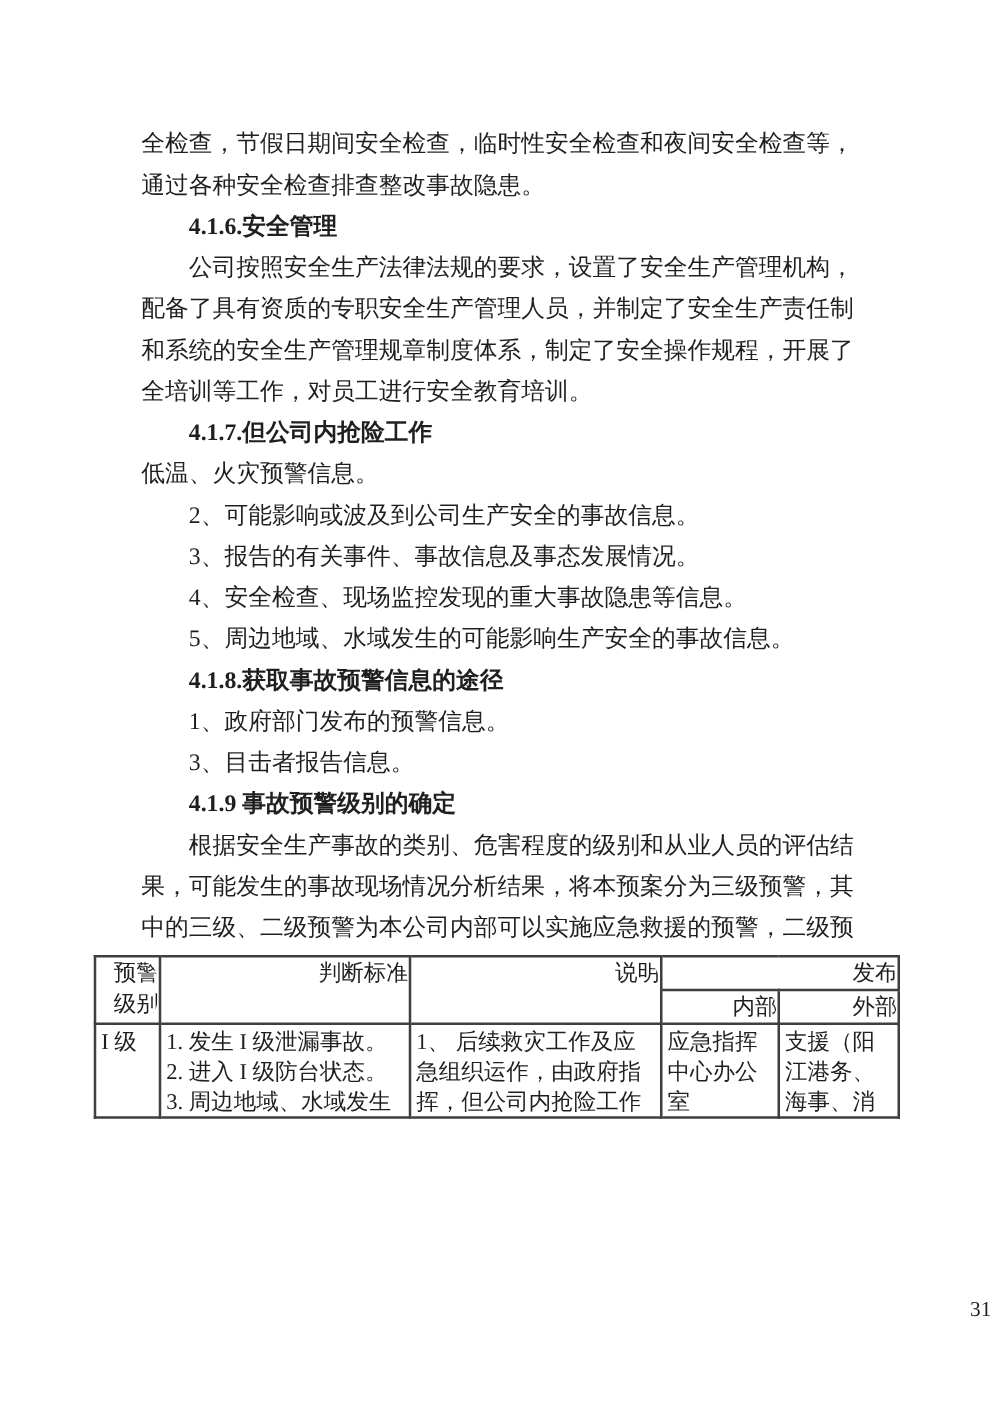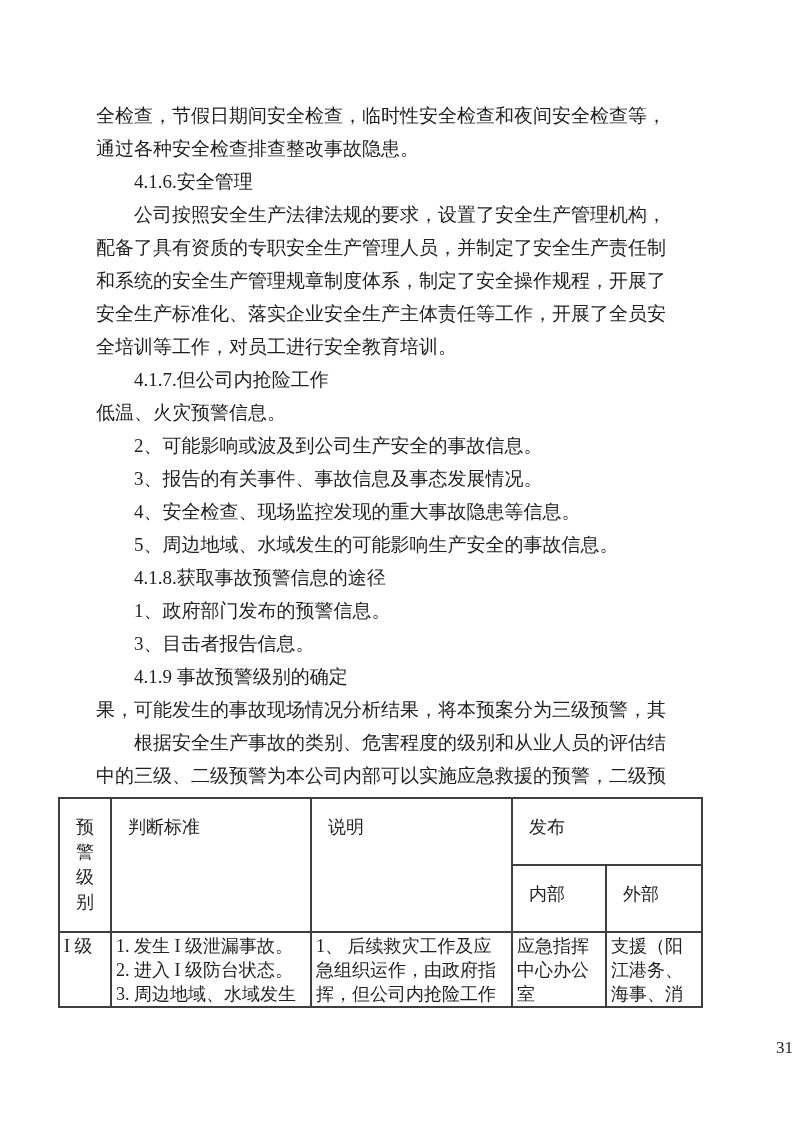--- a/index.html
+++ b/index.html
@@ -11,53 +11,53 @@
     position: relative;
     width: 793px;
     height: 1122px;
     background: #ffffff;
     overflow: hidden;
     font-family: "Liberation Serif", "DejaVu Serif", serif;
     color: #1f1f1f;
   }
   .content {
     position: absolute;
-    left: 96px;
+    left: 113px;
     top: 99px;
     width: 567px;
   }
   .line {
     height: 33px;
     line-height: 33px;
     font-size: 19px;
     white-space: nowrap;
     letter-spacing: 0;
   }
   .indent { padding-left: 38px; }
   .heading {
-    font-weight: normal;
+    font-weight: bold;
     padding-left: 38px;
   }
   table.warn {
     border-collapse: collapse;
     table-layout: fixed;
     width: 643px;
     margin-left: -38px;
     margin-top: 5px;
   }
   table.warn td {
     border: 2px solid #3f3f3f;
     font-size: 18px;
     vertical-align: top;
     overflow: hidden;
   }
   .hrow td {
-    text-align: left;
+    text-align: right;
     line-height: 25px;
-    padding: 16px;
+    padding: 0;
     border-radius: 19px;
   }
   .hrow { height: 26px; }
   .drow td {
     line-height: 24px;
     padding: 1px 4px 0 4px;
     text-align: left;
     white-space: nowrap;
   }
   .drow { height: 74px; padding-left: 28px; }
@@ -77,37 +77,36 @@
 <div class="page">
   <div class="content">
 
     <div class="line">全检查，节假日期间安全检查，临时性安全检查和夜间安全检查等，</div>
     <div class="line">通过各种安全检查排查整改事故隐患。</div>
 
     <div class="line heading">4.1.6.安全管理</div>
     <div class="line indent">公司按照安全生产法律法规的要求，设置了安全生产管理机构，</div>
     <div class="line">配备了具有资质的专职安全生产管理人员，并制定了安全生产责任制</div>
     <div class="line">和系统的安全生产管理规章制度体系，制定了安全操作规程，开展了</div>
-    <div class="line">安全生产标准化、落实企业安全生产主体责任等工作，开展了全员安</div>
     <div class="line">全培训等工作，对员工进行安全教育培训。</div>
 
     <div class="line heading">4.1.7.但公司内抢险工作</div>
     <div class="line">低温、火灾预警信息。</div>
     <div class="line indent">2、可能影响或波及到公司生产安全的事故信息。</div>
     <div class="line indent">3、报告的有关事件、事故信息及事态发展情况。</div>
     <div class="line indent">4、安全检查、现场监控发现的重大事故隐患等信息。</div>
     <div class="line indent">5、周边地域、水域发生的可能影响生产安全的事故信息。</div>
 
     <div class="line heading">4.1.8.获取事故预警信息的途径</div>
     <div class="line indent">1、政府部门发布的预警信息。</div>
     <div class="line indent">3、目击者报告信息。</div>
 
     <div class="line heading">4.1.9 事故预警级别的确定</div>
+    <div class="line indent">根据安全生产事故的类别、危害程度的级别和从业人员的评估结</div>
     <div class="line">果，可能发生的事故现场情况分析结果，将本预案分为三级预警，其</div>
-    <div class="line indent">根据安全生产事故的类别、危害程度的级别和从业人员的评估结</div>
     <div class="line">中的三级、二级预警为本公司内部可以实施应急救援的预警，二级预</div>
 
     <table class="warn">
       <colgroup>
         <col style="width:52px">
         <col style="width:200px">
         <col style="width:201px">
         <col style="width:94px">
         <col style="width:96px">
       </colgroup>

